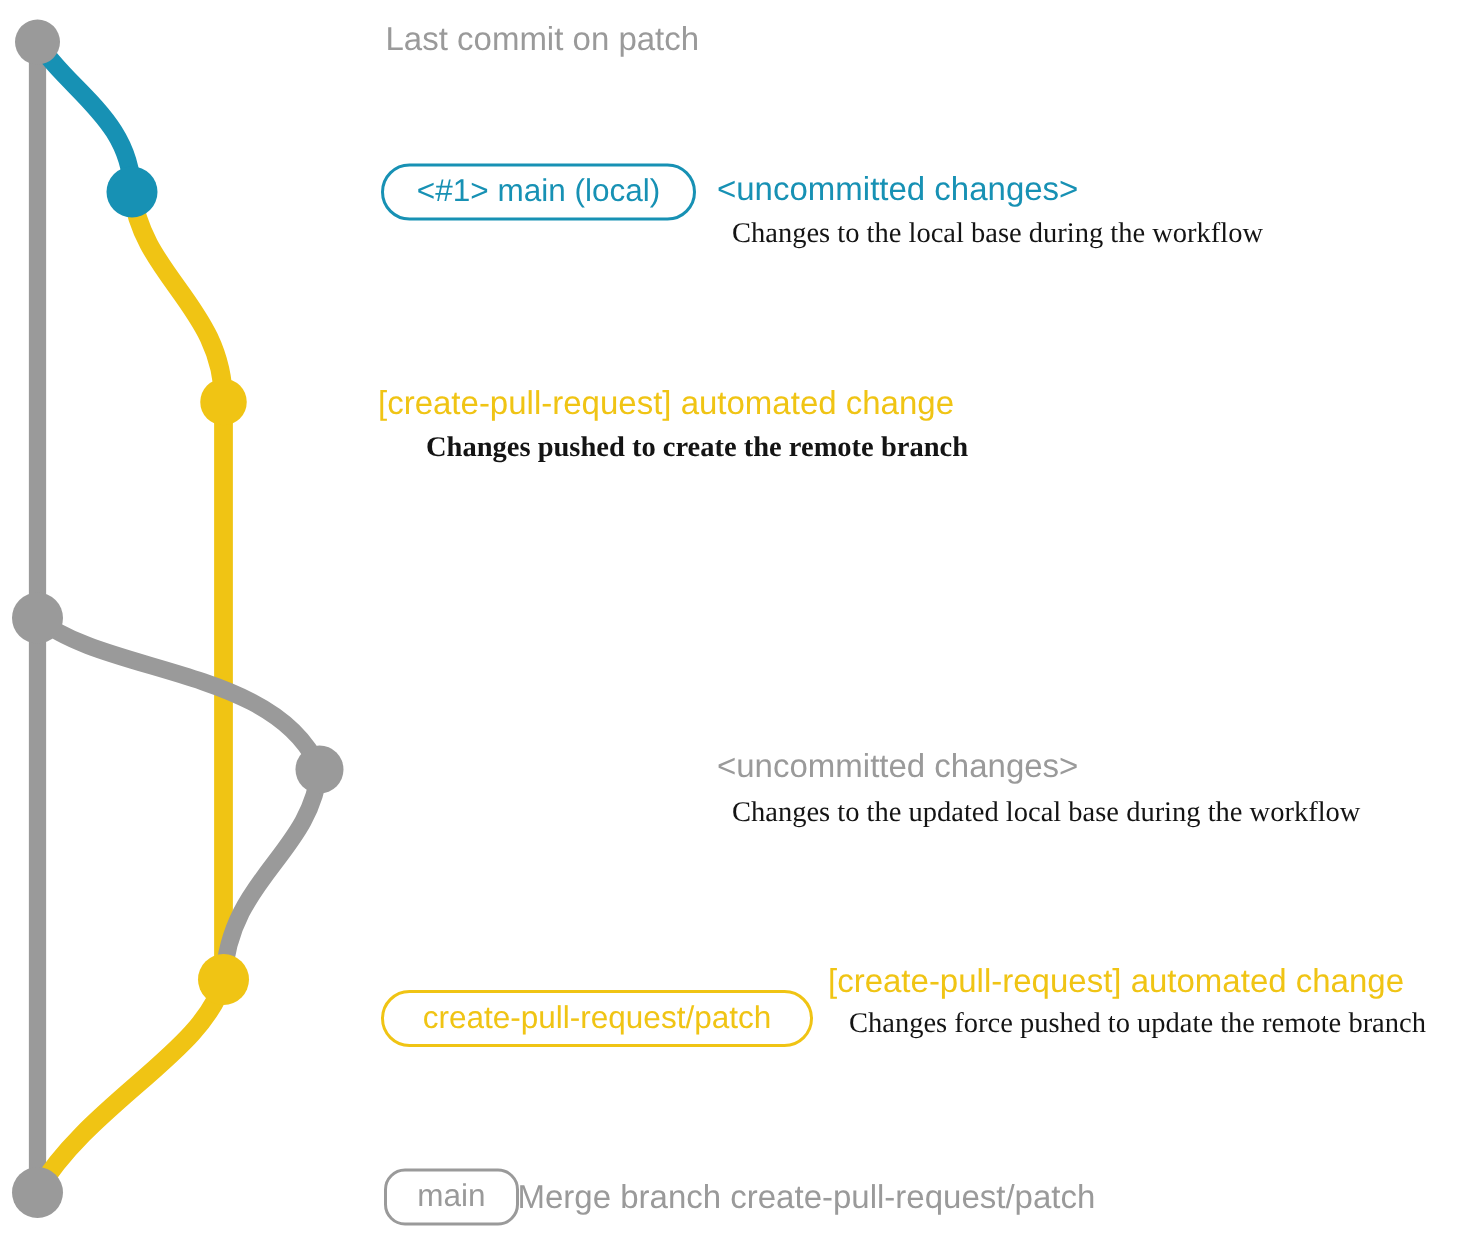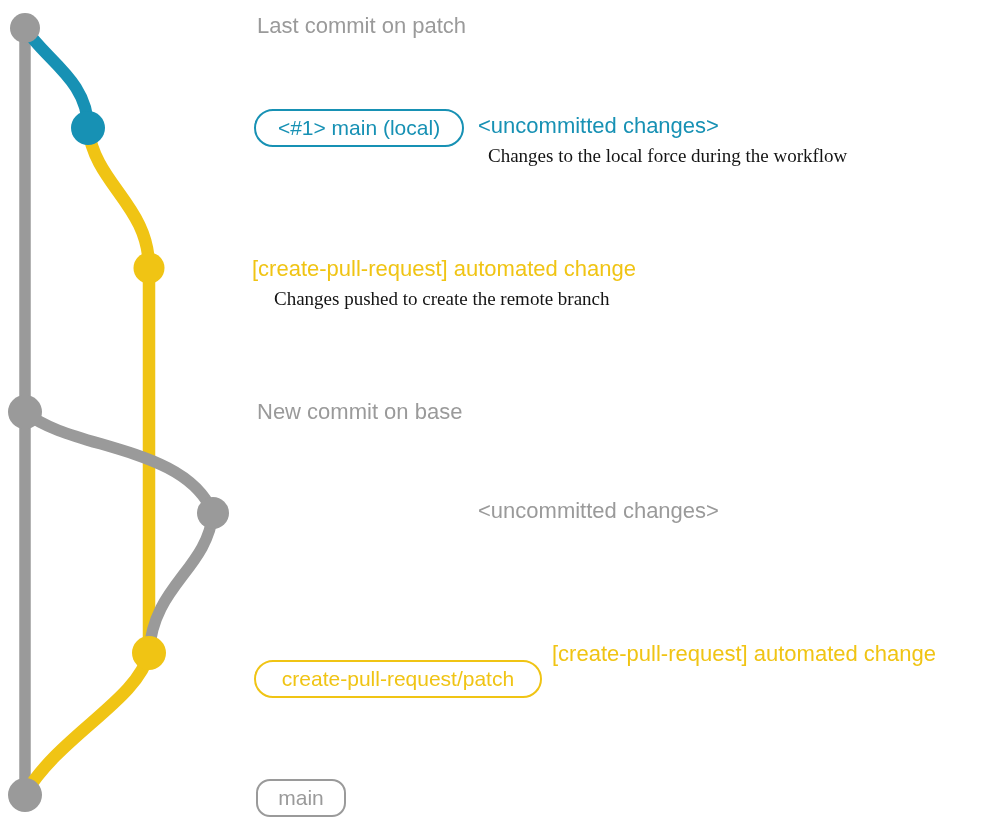--- a/index.html
+++ b/index.html
@@ -68,31 +68,33 @@
     <circle cx="149" cy="653" r="17" class="fill-yellow"></circle>
     <circle cx="25" cy="795" r="17" class="fill-gray"></circle>
   </svg>
 
   <div class="label gray-text" style="left:257px;top:13px;">Last commit on patch</div>
 
   <div class="badge badge-blue" style="left:254px;top:109px;width:210px;">
     <span>&lt;#1&gt; main (local)</span>
   </div>
   <div class="label blue-text" style="left:478px;top:113px;">&lt;uncommitted changes&gt;</div>
-  <div class="caption" style="left:488px;top:145px;">Changes to the local force during the workflow</div>
+  <div class="caption" style="left:488px;top:145px;">Changes to the local base during the workflow</div>
 
   <div class="label yellow-text" style="left:252px;top:256px;">[create-pull-request] automated change</div>
-  <div class="caption" style="left:274px;top:288px;">Changes pushed to create the remote branch</div>
+  <div class="caption" style="left:284px;top:288px;font-weight:bold;">Changes pushed to create the remote branch</div>
 
-  <div class="label gray-text" style="left:257px;top:399px;">New commit on base</div>
 
   <div class="label gray-text" style="left:478px;top:498px;">&lt;uncommitted changes&gt;</div>
+  <div class="caption" style="left:488px;top:531px;">Changes to the updated local base during the workflow</div>
 
   <div class="badge badge-yellow" style="left:254px;top:636px;width:288px;">
     <span>create-pull-request/patch</span>
   </div>
   <div class="label yellow-text" style="left:552px;top:641px;">[create-pull-request] automated change</div>
+  <div class="caption" style="left:566px;top:672px;">Changes force pushed to update the remote branch</div>
 
   <div class="badge badge-gray" style="left:256px;top:779px;width:90px;border-radius:14px;">
     <span>main</span>
   </div>
+  <div class="label gray-text" style="left:345px;top:785px;">Merge branch create-pull-request/patch</div>
 
 </div>
 
 </body></html>

